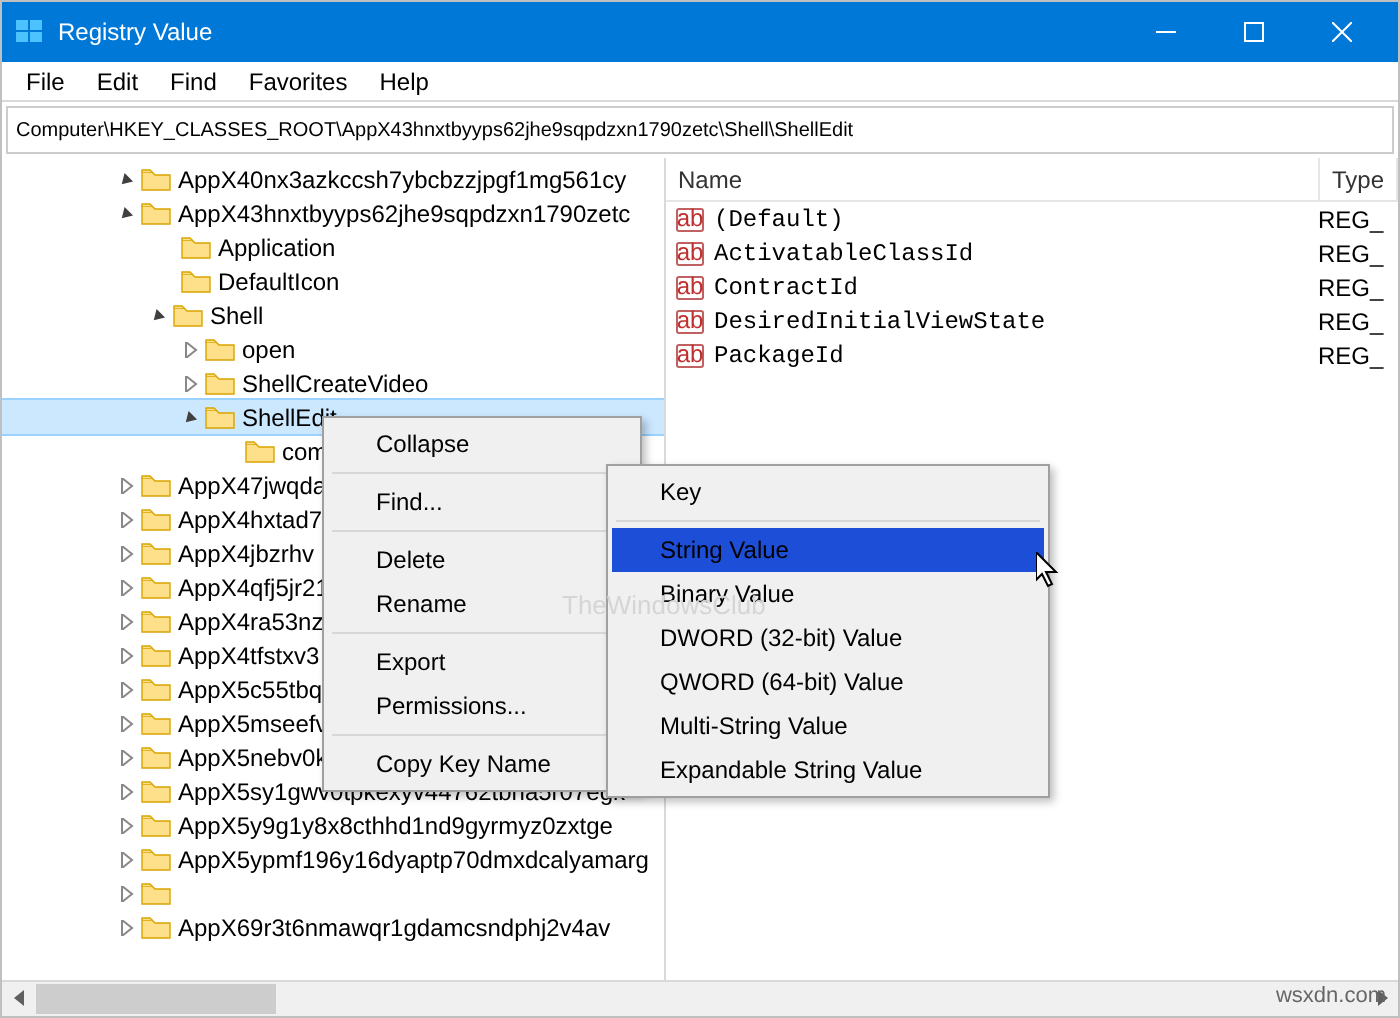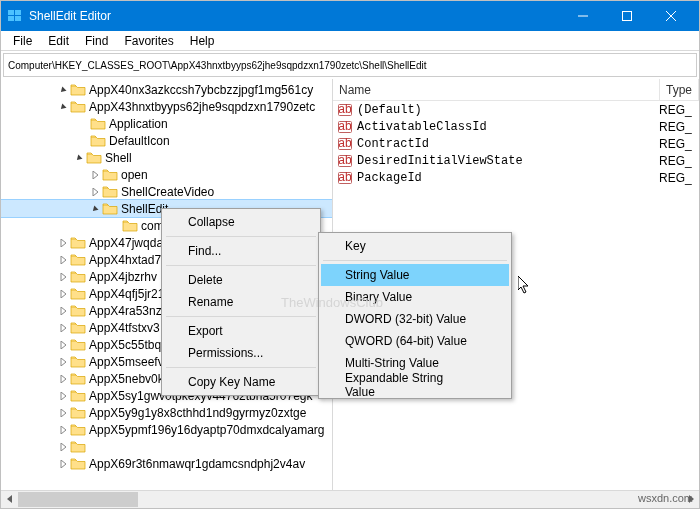--- a/index.html
+++ b/index.html
@@ -38,39 +38,39 @@
 .hscroll .arrow { width:17px; height:17px; display:flex; align-items:center; justify-content:center; background:#f0f0f0;}
 .hscroll .track { flex:1; height:17px; background:#f0f0f0; position:relative;}
 .hscroll .thumb { position:absolute; top:1px; left:0; width:120px; height:15px; background:#cdcdcd;}
 .ctxmenu { position: absolute; background: #f0f0f0; border: 1px solid #a0a0a0; box-shadow: 2px 2px 4px rgba(0,0,0,0.25); padding: 2px; }
 .ctxmenu .mi { height: 22px; display: flex; align-items: center; padding: 0 30px 0 24px; position: relative; }
 .ctxmenu .mi.hover { background: #91c9f7; }
 .ctxmenu .sep { height: 1px; background: #d7d7d7; margin: 3px 2px; }
 .ctxmenu .subarrow { position: absolute; right: 6px; }
 .submenu { position: absolute; background: #f0f0f0; border: 1px solid #a0a0a0; box-shadow: 2px 2px 4px rgba(0,0,0,0.25); padding: 2px; }
 .submenu .mi { height: 22px; display: flex; align-items: center; padding: 0 40px 0 24px; }
-.submenu .mi.hover { background: #7dd3fc; }
+.submenu .mi.hover { background: #1d4ed8; }
 .submenu .sep { height: 1px; background: #d7d7d7; margin: 3px 2px; }
 .watermark { position:absolute; top:260px; left:280px; color:#d5d5d5; font-size:13px; pointer-events:none;margin-top:34px;}
 .footer-wm { position:absolute; bottom:4px; right:6px; color:#666; font-size:11px;}
 .cursor { position:absolute; width:16px; height:20px; pointer-events:none;}
 </style>
 </head>
 <body>
 
 <div class="titlebar">
   <span class="ticon">
     <svg width="16" height="16" viewBox="0 0 16 16">
         <rect x="1" y="2" width="6" height="5" fill="#4cc2ff"></rect>
         <rect x="8" y="2" width="6" height="5" fill="#4cc2ff"></rect>
         <rect x="1" y="8" width="6" height="5" fill="#4cc2ff"></rect>
         <rect x="8" y="8" width="6" height="5" fill="#4cc2ff"></rect>
       </svg>
   </span>
-  <span class="title">ShellEdit Editor</span>
+  <span class="title">Registry Value</span>
   <div class="winbtns">
     <div class="winbtn">
         <svg width="10" height="10">
           <line x1="0" y1="5" x2="10" y2="5" stroke-width="1"></line>
         </svg>
       </div>
     <div class="winbtn">
         <svg width="10" height="10">
           <rect x="0.5" y="0.5" width="9" height="9" fill="none" stroke-width="1"></rect>
         </svg>
@@ -516,21 +516,21 @@
     <div class="sep"></div>
     <div class="mi">Delete</div>
     <div class="mi">Rename</div>
     <div class="sep"></div>
     <div class="mi">Export</div>
     <div class="mi">Permissions...</div>
     <div class="sep"></div>
     <div class="mi">Copy Key Name</div>
   </div>
 
-<div class="submenu" style="left:317px; top:231px; width:194px;" id="sub1">
+<div class="submenu" style="left:302px; top:231px; width:222px;" id="sub1">
     <div class="mi">Key</div>
     <div class="sep"></div>
     <div class="mi hover">String Value</div>
     <div class="mi">Binary Value</div>
     <div class="mi">DWORD (32-bit) Value</div>
     <div class="mi">QWORD (64-bit) Value</div>
     <div class="mi">Multi-String Value</div>
     <div class="mi">Expandable String Value</div>
   </div>
 

